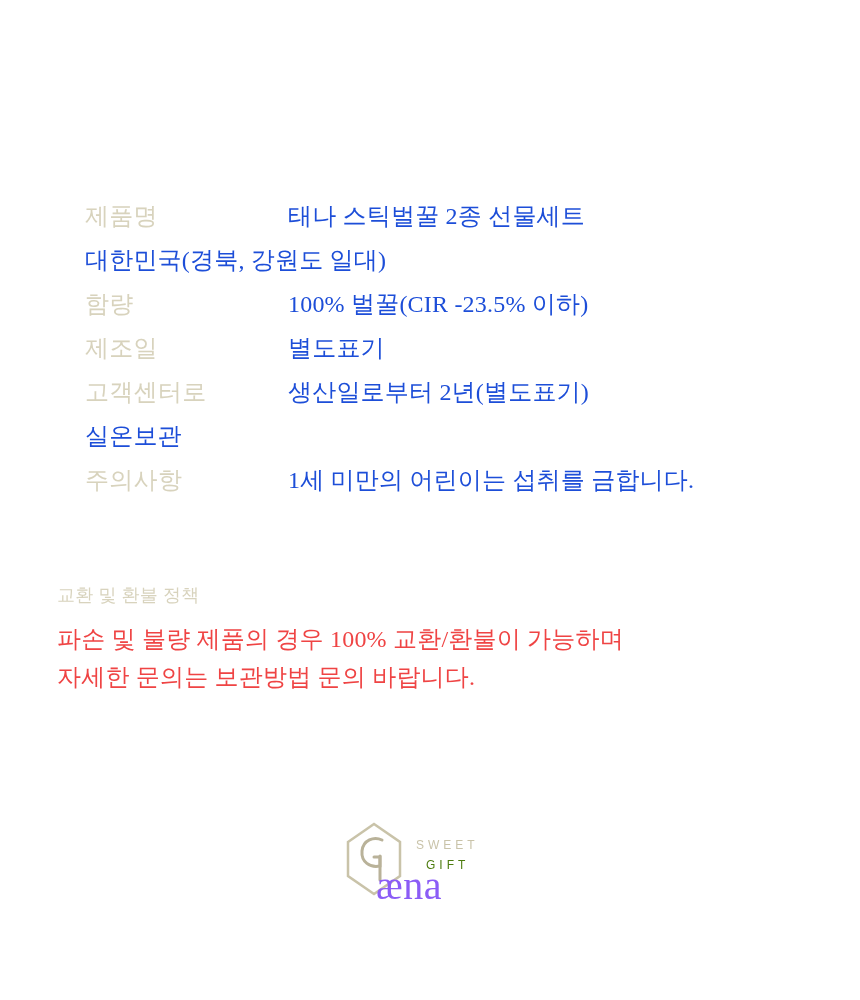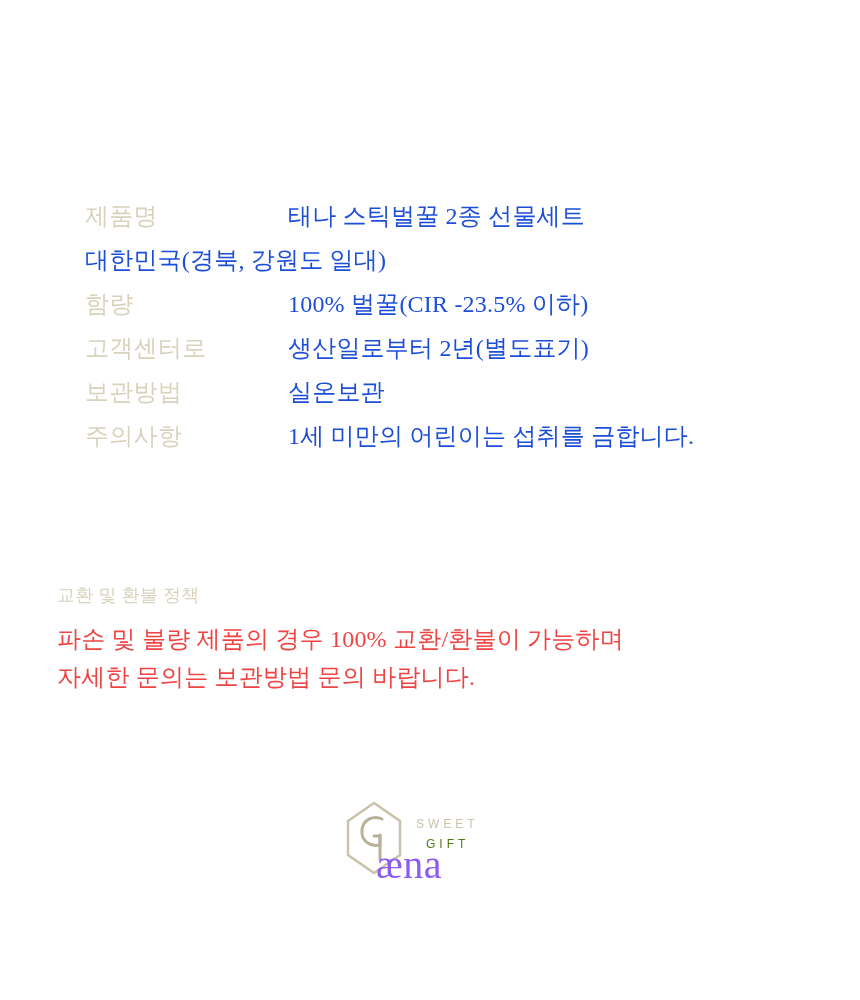--- a/index.html
+++ b/index.html
@@ -64,25 +64,25 @@
   }
   .policy-line {
     font-size: 24px;
     line-height: 38px;
     color: #ef4444;
     letter-spacing: 0.2px;
   }
   .logo-wrap {
     position: absolute;
     left: 0;
-    top: 784px;
+    top: 800px;
     width: 860px;
     height: 120px;
     display: flex;
-    align-items: center;
+    align-items: flex-end;
     justify-content: center;
   }
   .logo {
     position: relative;
     width: 200px;
     height: 110px;
   }
   .logo svg {
     position: absolute;
     left: 0;
@@ -130,28 +130,31 @@
 
     <div class="spec-row">
       <div class="spec-value">대한민국(경북, 강원도 일대)</div>
     </div>
 
     <div class="spec-row">
       <div class="spec-label">함량</div>
       <div class="spec-value">100% 벌꿀(CIR -23.5% 이하)</div>
     </div>
 
+    <div class="spec-row">
+      <div class="spec-label">제조일</div>
+      <div class="spec-value">별도표기</div>
+    </div>
 
     <div class="spec-row">
       <div class="spec-label">고객센터로</div>
       <div class="spec-value">생산일로부터 2년(별도표기)</div>
     </div>
 
     <div class="spec-row">
-      <div class="spec-label">보관방법</div>
       <div class="spec-value">실온보관</div>
     </div>
 
     <div class="spec-row">
       <div class="spec-label">주의사항</div>
       <div class="spec-value">1세 미만의 어린이는 섭취를 금합니다.</div>
     </div>
 
   </div>
 

